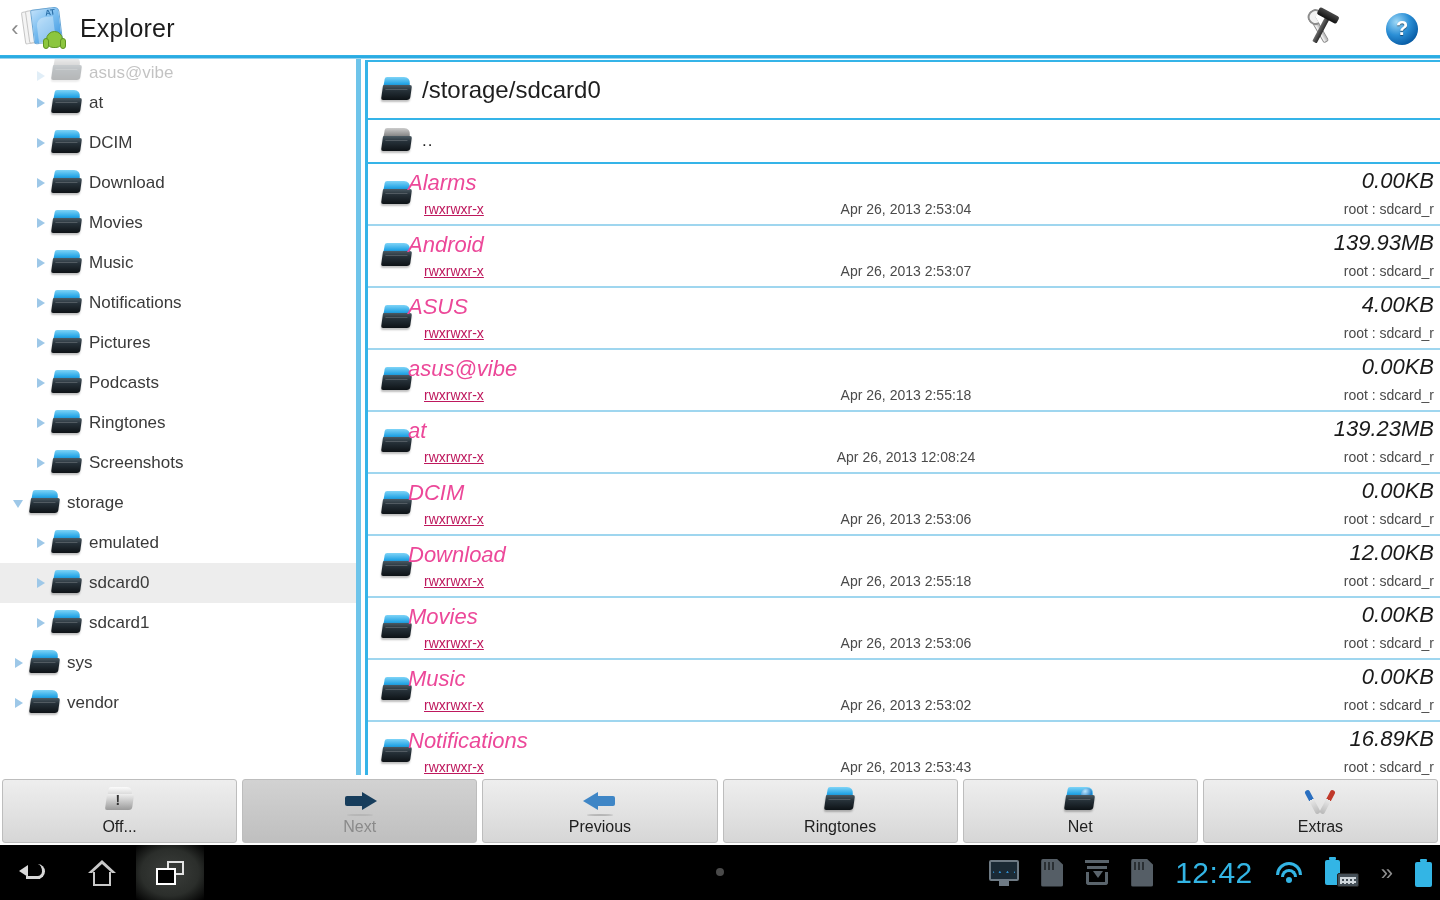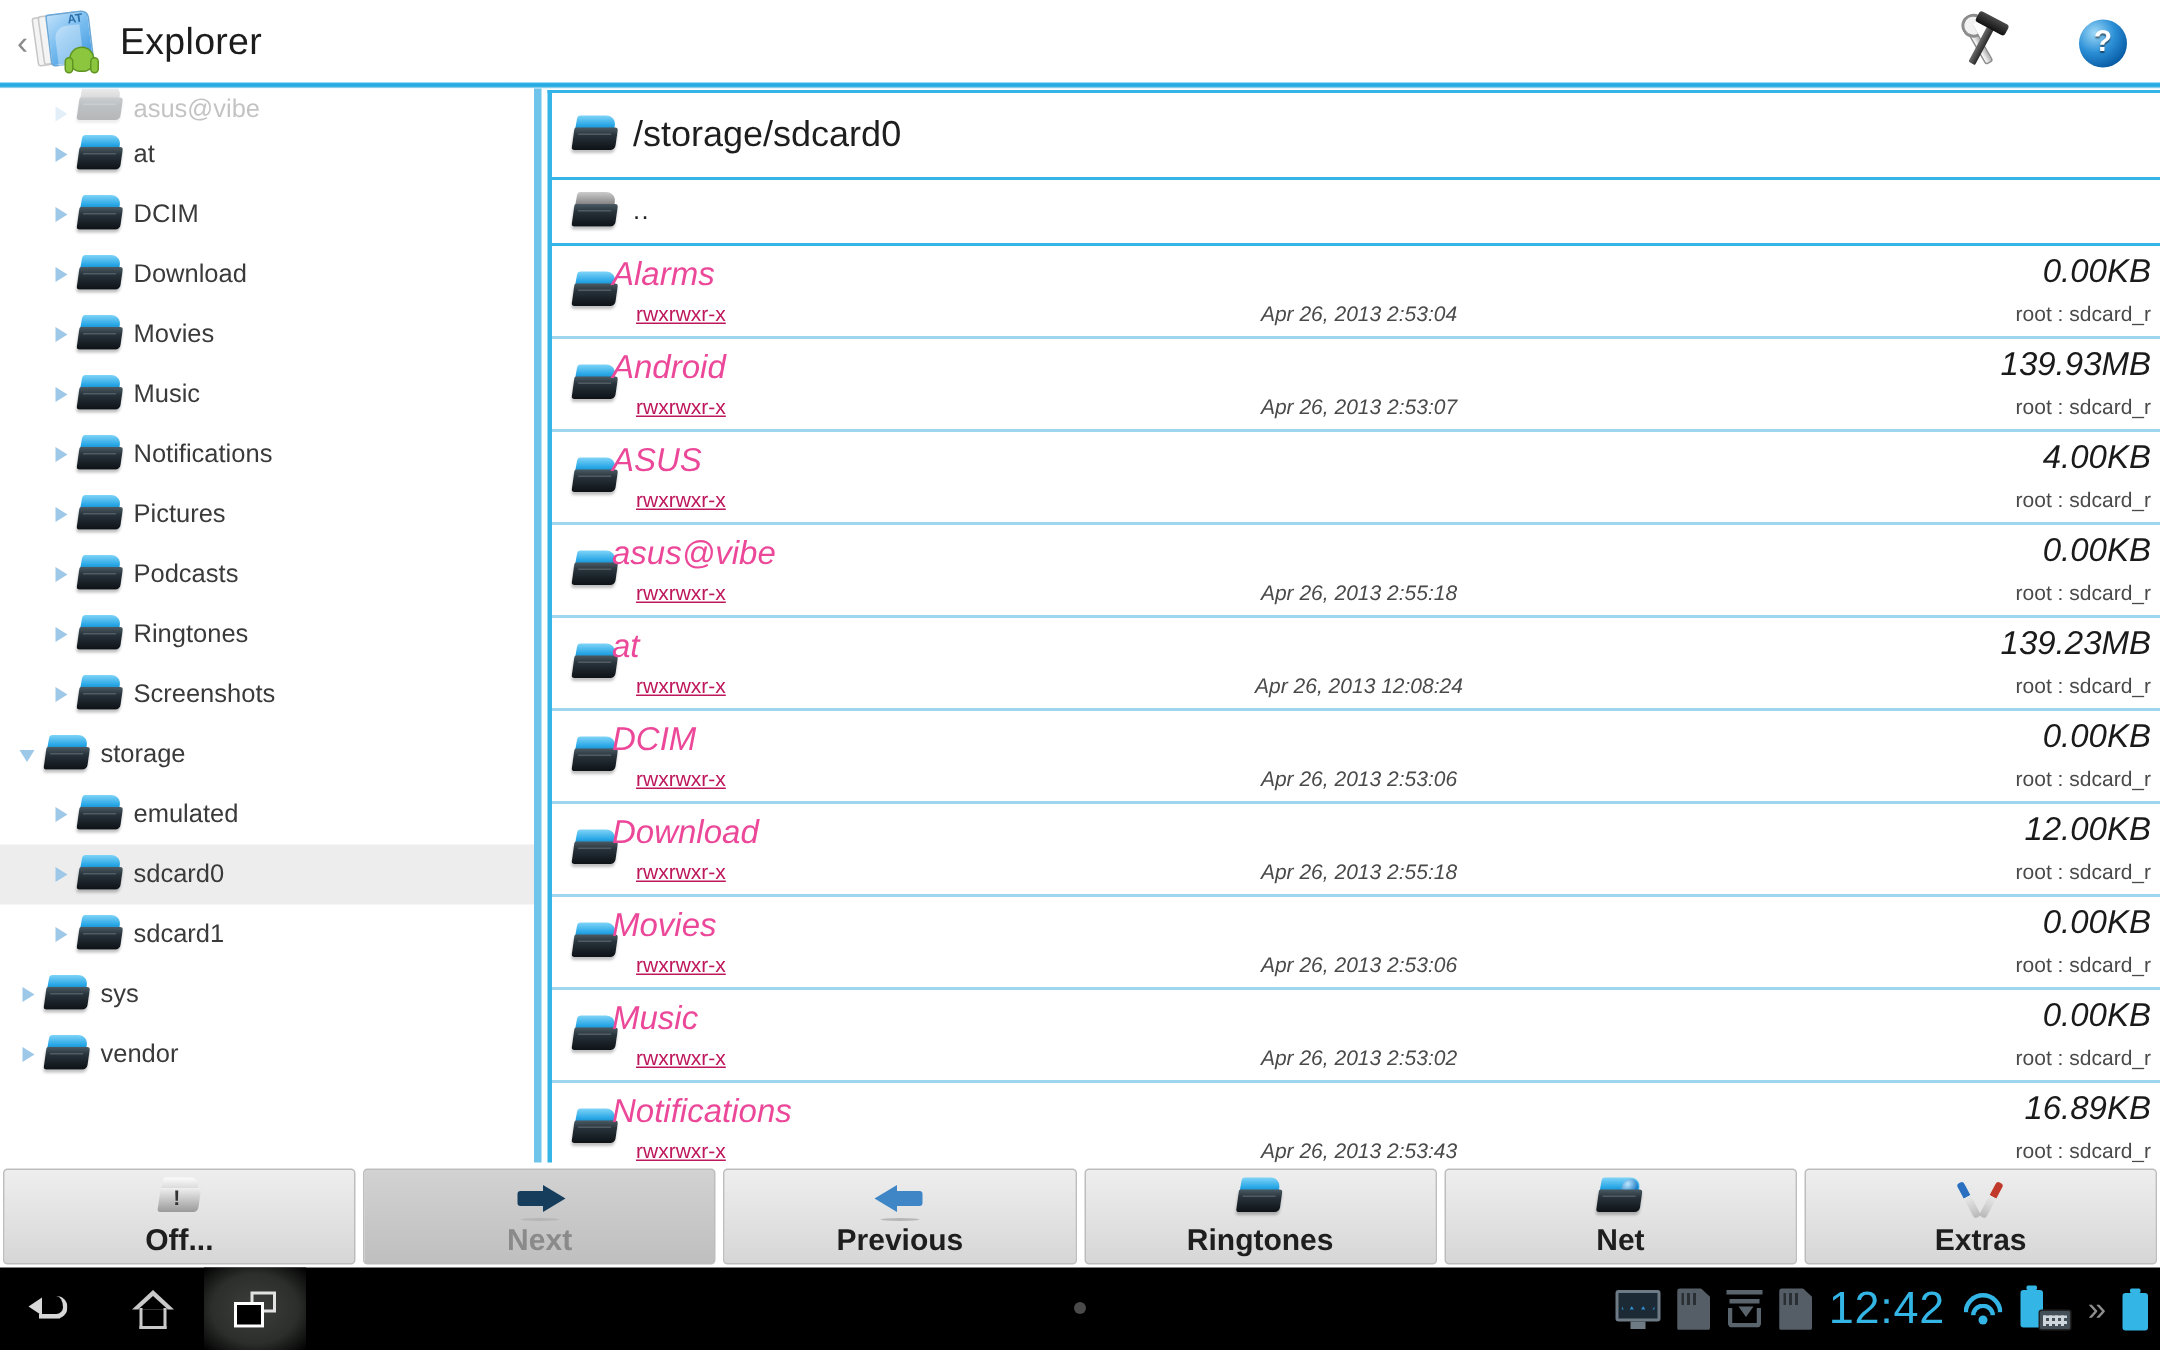--- a/index.html
+++ b/index.html
@@ -185,21 +185,21 @@
   .fname {
     position: absolute; left: 40px; top: 6px;
     font-size: 22px; font-style: italic; color: #ec4899; white-space: nowrap;
   }
   .fperm {
     position: absolute; left: 56px; top: 37px;
     font-size: 14px; color: #be185d; text-decoration: underline;
   }
   .fdate {
     position: absolute; left: 4px; right: 0; top: 37px;
-    text-align: center; font-size: 14px; color: #4a4a4a; font-style: italic;
+    text-align: center; font-size: 14px; color: #4a4a4a;
   }
   .fsize {
     position: absolute; right: 6px; top: 4px;
     font-size: 22px; font-style: italic; color: #1a1a1a; white-space: nowrap;
   }
   .fowner {
     position: absolute; right: 6px; top: 37px;
     font-size: 14px; color: #4a4a4a; white-space: nowrap;
   }
 
@@ -210,21 +210,21 @@
   }
   .tb-item {
     flex: 1; position: relative; border: 1px solid #bdbdbd; border-radius: 3px;
     background: linear-gradient(to bottom, #eeeeee 0%, #e2e2e2 52%, #d6d6d6 100%);
     display: flex; flex-direction: column; align-items: center; justify-content: center;
     gap: 2px;
   }
   .tb-item.disabled {
     background: linear-gradient(to bottom, #d2d2d2 0%, #c8c8c8 52%, #bfbfbf 100%);
   }
-  .tb-label { font-size: 20px; color: #1e1e1e; font-weight: bold; }
+  .tb-label { font-size: 16px; color: #1e1e1e; }
   .tb-item.disabled .tb-label { color: #8a8a8a; }
   .tb-glyph { height: 30px; display: flex; align-items: center; justify-content: center; }
 
   .arrow-left, .arrow-right {
     width: 34px; height: 22px; position: relative;
   }
   .arrow-left:before {
     content: ""; position: absolute; left: 0; top: 2px;
     border-right: 15px solid #3f86c6; border-top: 9px solid transparent;
     border-bottom: 9px solid transparent;
@@ -326,21 +326,21 @@
   .ic-recent .r2 {
     position: absolute; left: 0; bottom: 0; width: 20px; height: 17px;
     border: 2px solid #ffffff; background: #000;
   }
   .nav-dot {
     position: absolute; left: 716px; top: 868px; width: 8px; height: 8px;
     background: #4a4a4a; border-radius: 50%;
   }
   #statusbar {
     position: absolute; right: 8px; top: 845px; height: 55px;
-    display: flex; align-items: center; gap: 11px; justify-content: center;
+    display: flex; align-items: center; gap: 22px; justify-content: center;
   }
   .st-ic { position: relative; }
   .ic-monitor { width: 30px; height: 26px; }
   .ic-monitor .scr {
     position: absolute; left: 0; top: 0; width: 30px; height: 21px;
     background: #1b2a35; border: 2px solid #6e7a84; border-radius: 2px;
   }
   .ic-monitor .scr:after {
     content: ""; position: absolute; left: 2px; top: 9px; width: 22px; height: 5px;
     border-top: 2px solid #2f8fd0;

